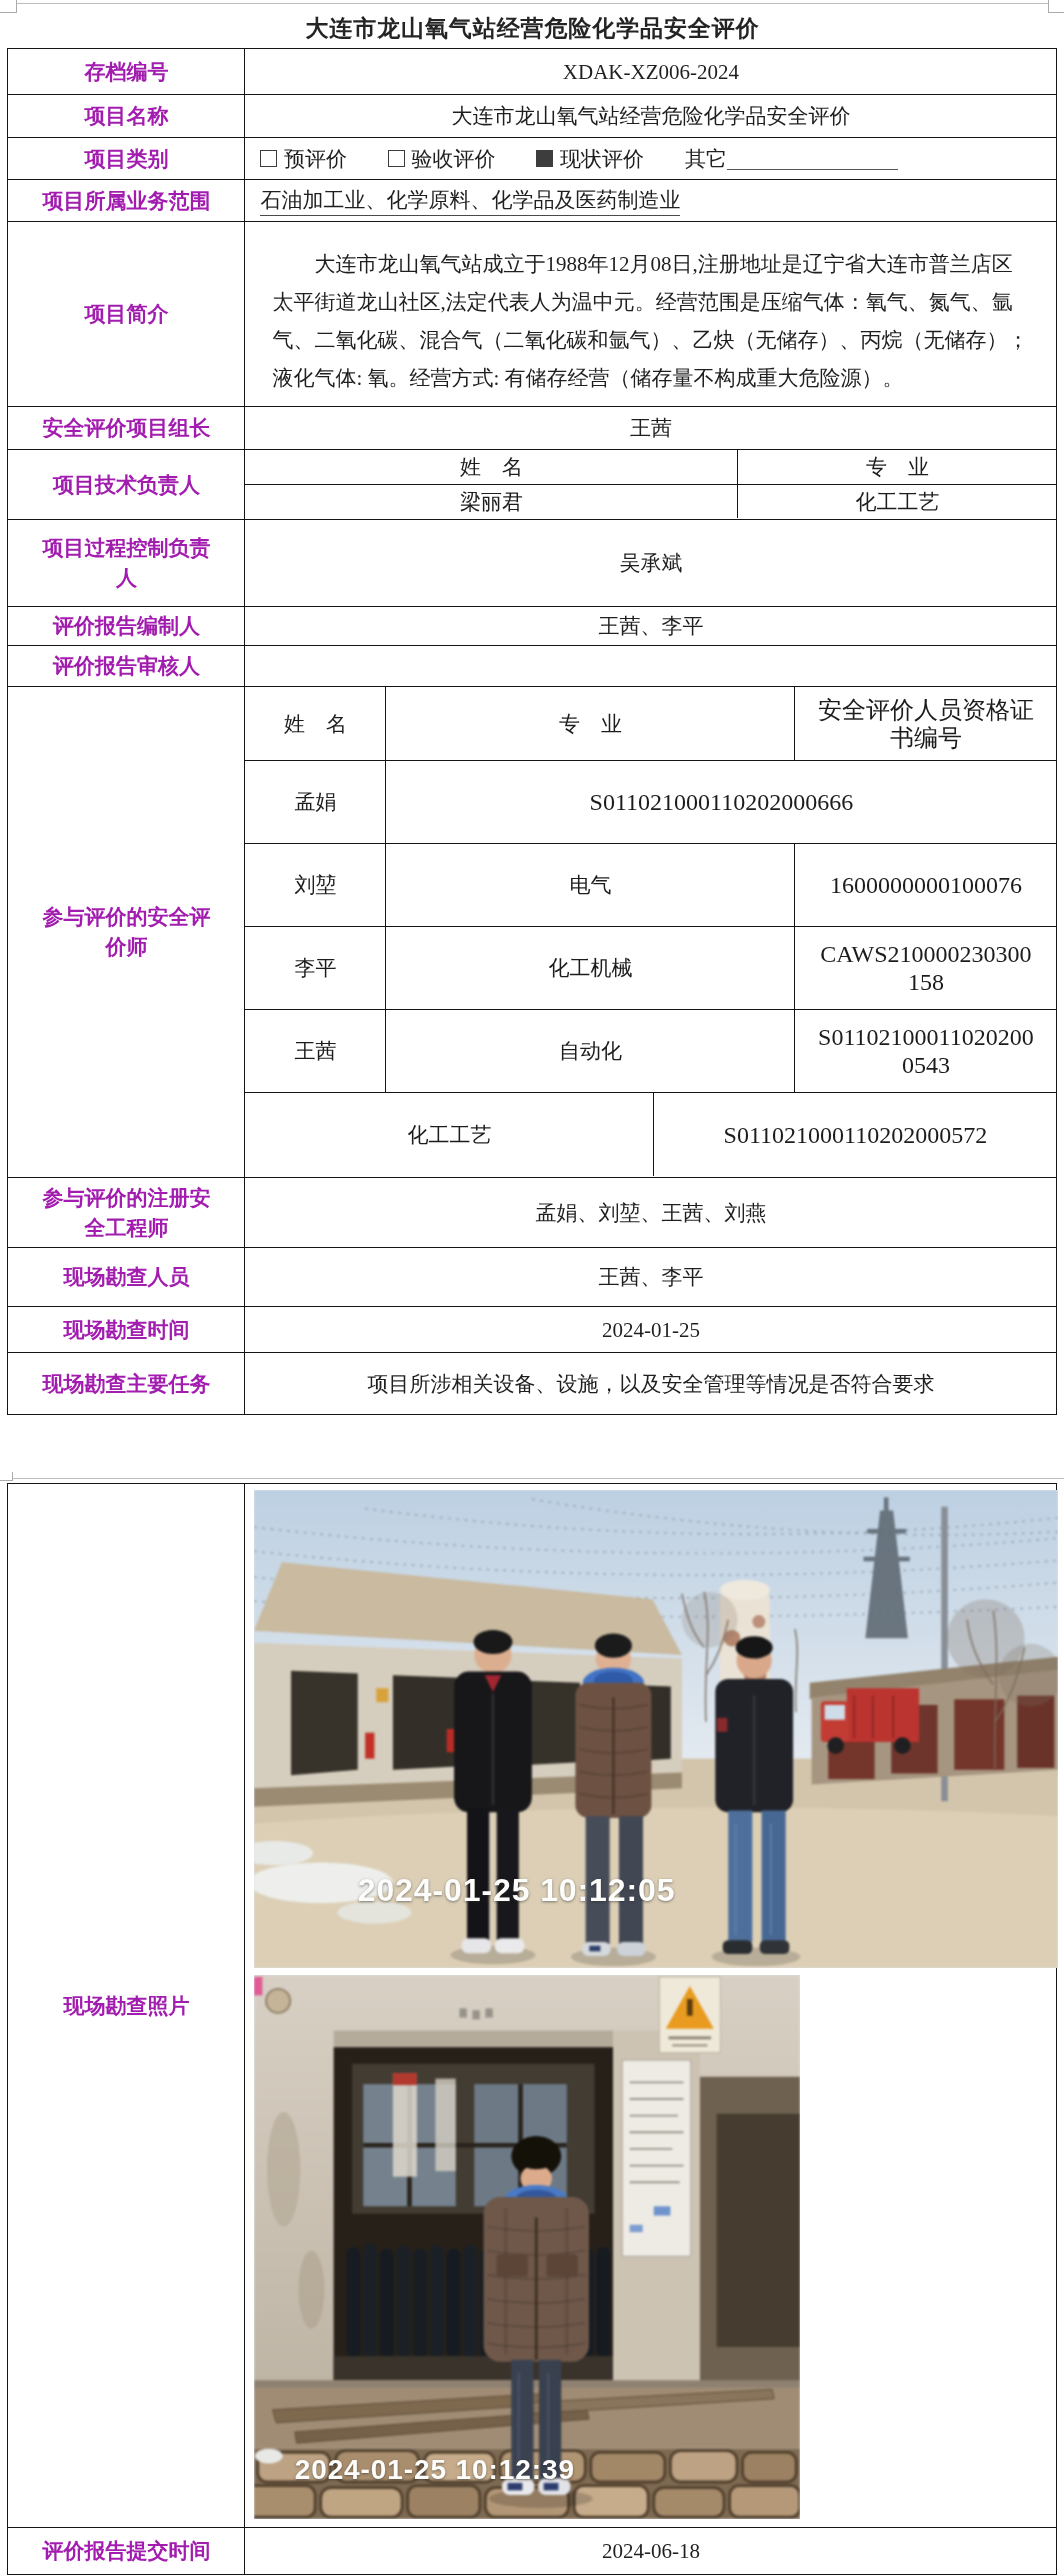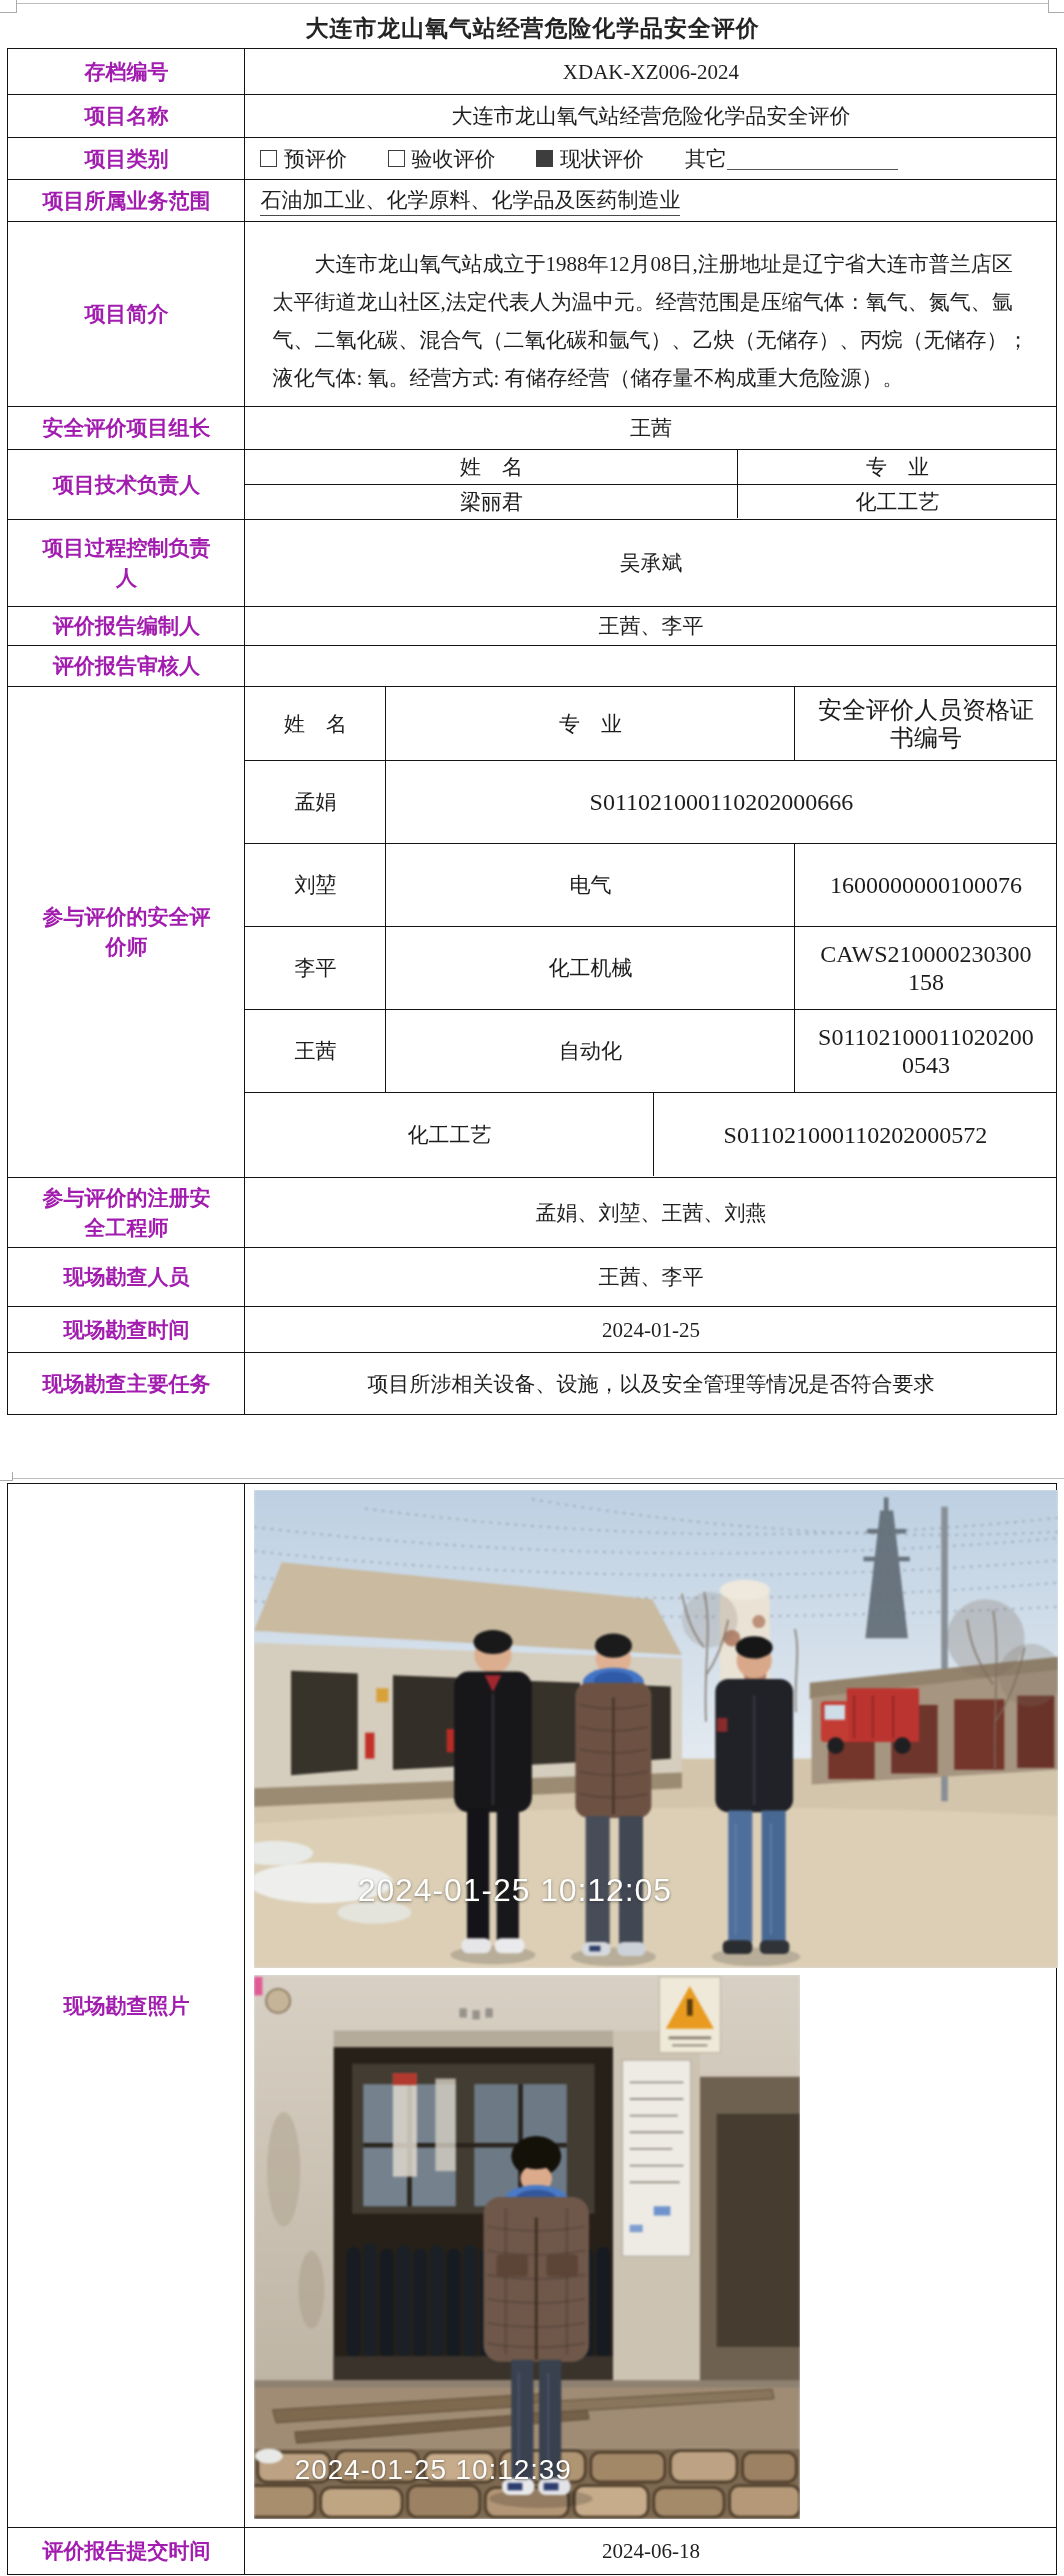--- a/index.html
+++ b/index.html
@@ -48,21 +48,21 @@
   .scell.bd{border-right:1.9px solid #141414;}
   .cert{font-size:24px;word-break:break-all;padding:0 22px;}
 
   
   .photo-cell{display:block;padding:5.6px 0 0 8.3px;position:relative;}
   .photo{position:relative;background:#dfe5ea;overflow:hidden;}
   .photo svg{display:block;filter:blur(1px);}
   .p1{width:804px;height:478px;}
   .p2{width:546px;height:544px;margin-top:7.4px;}
   .stamp{position:absolute;color:#fdfdfb;font-family:"Liberation Sans","DejaVu Sans",sans-serif;
-         text-shadow:0 0.9px 2.8px rgba(40,40,40,.55);letter-spacing:0.9px;white-space:nowrap;}
+         text-shadow:0 0.9px 2.8px rgba(40,40,40,.55);letter-spacing:0.9px;white-space:nowrap;font-weight:bold;}
   .stamp1{left:104px;top:385px;font-size:32px;}
   .stamp2{left:41px;top:480px;font-size:28px;}
 </style>
 </head>
 <body>
 
 <div class="page">
 
   <div class="edge-line" style="top:2.8px"></div>
   <div class="notch notch-l"></div>

